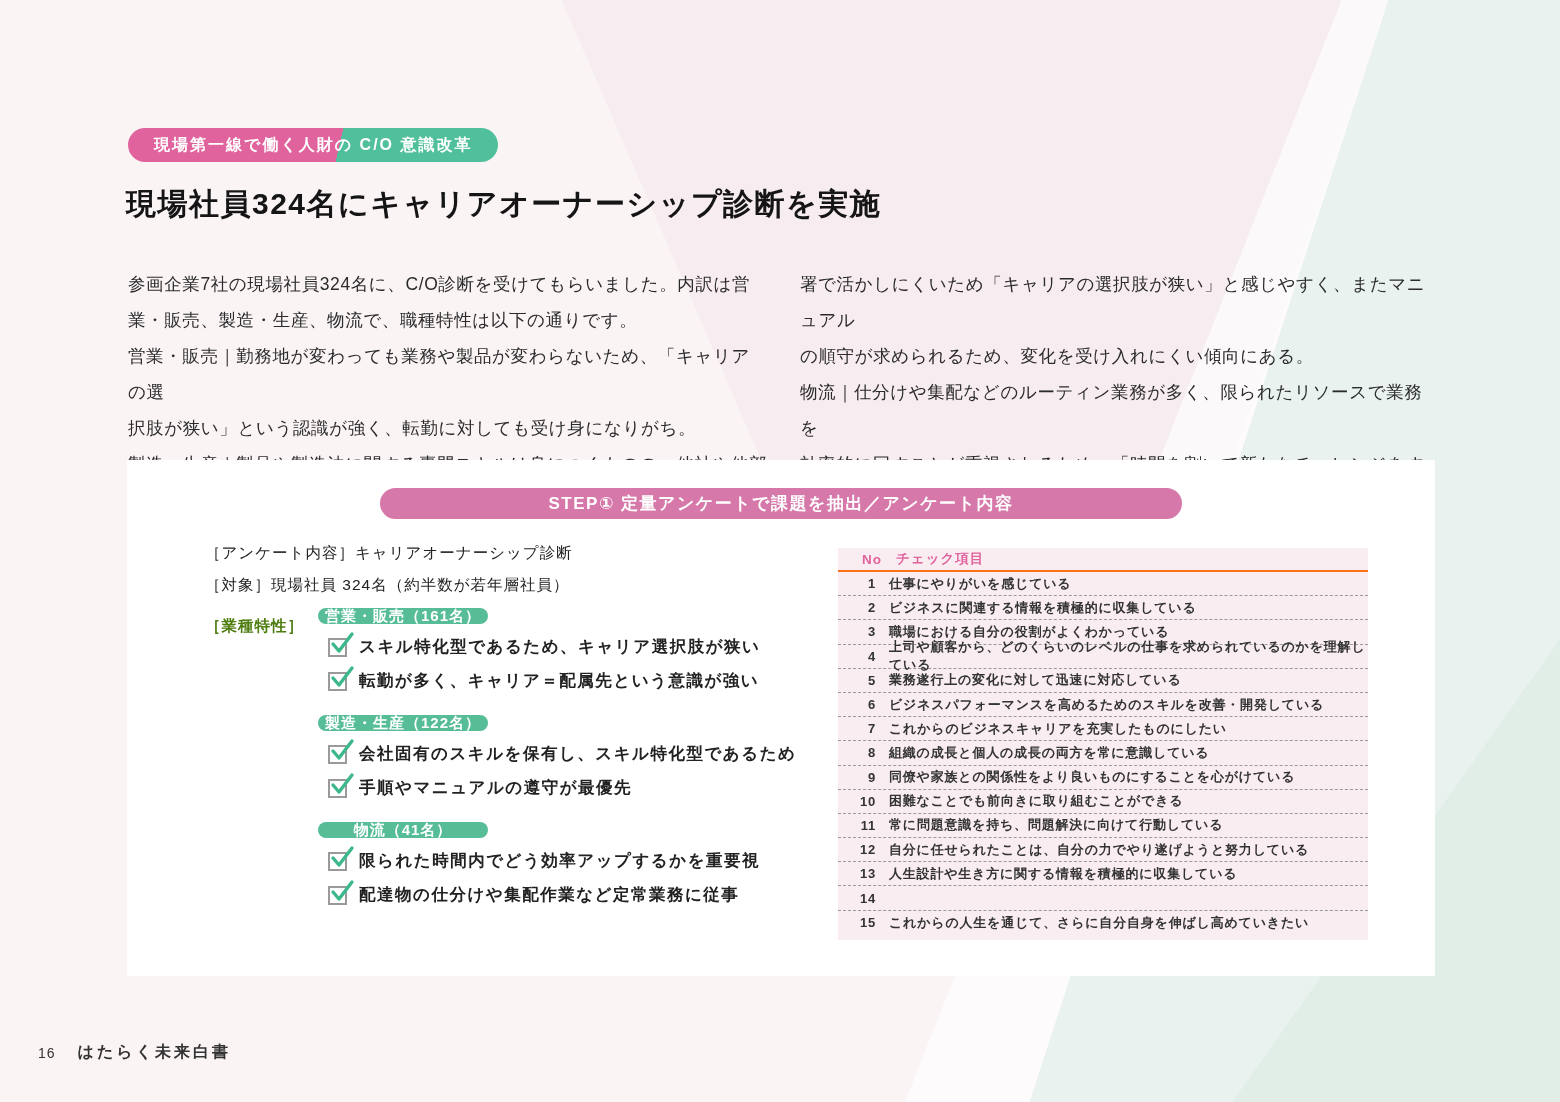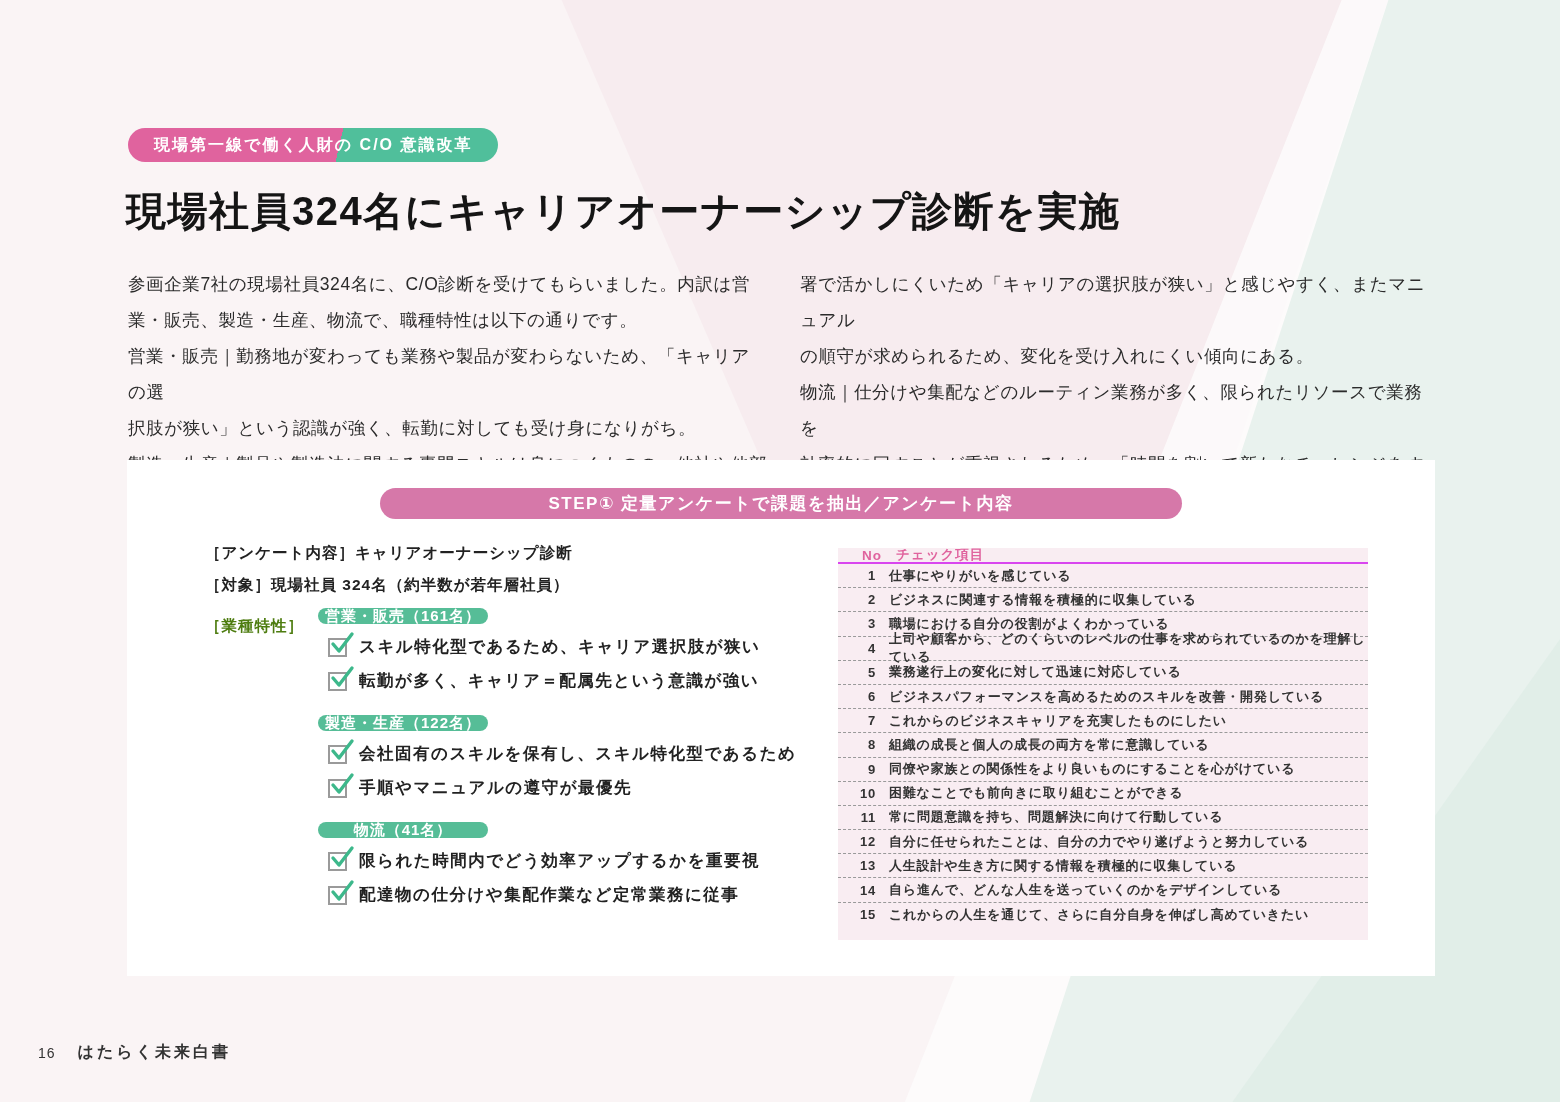--- a/index.html
+++ b/index.html
@@ -24,21 +24,21 @@
   
   .section-badge {
     position:absolute; left:128px; top:128px; height:34px;
     display:flex; align-items:center; padding:0 26px;
     border-radius:17px; color:#fff; font-weight:bold; font-size:16px;
     letter-spacing:2px;
     background: linear-gradient(103deg, #e0639e 57%, #50bf9b 57%);
   }
   .page-title {
     position:absolute; left:126px; top:184px;
-    font-size:40px; font-weight:bold; color:#151515; letter-spacing:1.5px;
+    font-size:30px; font-weight:bold; color:#151515; letter-spacing:1.5px;
   }
 
   
   .intro-col {
     position:absolute; top:266px; width:640px;
     font-size:17.5px; line-height:36px; letter-spacing:0.6px;
     white-space:pre-line; color:#2b2b2b;
   }
   .intro-left  { left:128px; }
   .intro-right { left:800px; }
@@ -50,21 +50,21 @@
   }
   .step-banner {
     position:absolute; left:50%; transform:translateX(-50%); top:28px;
     width:802px; height:31px; border-radius:16px;
     background:#d678a9; color:#fff; font-weight:bold; font-size:17px;
     display:flex; align-items:center; justify-content:center; letter-spacing:1.5px;
   }
 
   
   .survey { position:absolute; left:78px; top:84px; width:600px; }
-  .survey-line { font-size:15.5px; font-weight:bold; letter-spacing:1px; color:#222; margin-bottom:14px; line-height:18px; }
+  .survey-line { font-size:15.5px; font-weight:normal; letter-spacing:1px; color:#222; margin-bottom:14px; line-height:18px; }
   .industry-row { display:flex; align-items:flex-start; }
   .industry-label { font-size:15.5px; font-weight:bold; letter-spacing:1px; color:#4d7c0f; margin-top:8px; }
   .groups { margin-left:14px; }
   .group { margin-bottom:21px; }
   .group-badge {
     width:170px; height:16px; border-radius:15px; background:#56bd97;
     color:#fff; font-weight:bold; font-size:15px; letter-spacing:1px;
     display:flex; align-items:center; justify-content:center; margin-bottom:10px;
   }
   .check-item { display:flex; align-items:center; margin:2px 0 8px 10px; height:26px; }
@@ -74,22 +74,22 @@
   }
   .checkbox svg { position:absolute; left:-1px; top:-9px; }
   .check-text { font-size:16.5px; font-weight:bold; letter-spacing:1.5px; color:#222; }
 
   
   .checklist {
     position:absolute; left:711px; top:88px; width:530px; height:392px;
     background:#f9edf2;
   }
   .thead {
-    display:flex; align-items:center; height:16px; padding-left:24px;
-    border-bottom:2px solid #d946ef;
+    display:flex; align-items:center; height:24px; padding-left:24px;
+    border-bottom:2px solid #f97316;
     color:#e0639e; font-weight:bold; font-size:13.5px; letter-spacing:1px;
   }
   .thead .th-item { margin-left:14px; }
   .trow {
     display:flex; align-items:center; height:24.2px;
     border-bottom:1px dashed #9a9a9a;
     font-size:13px; font-weight:bold; color:#333; letter-spacing:0.8px;
   }
   .trow:last-child { border-bottom:none; }
   .trow .tno { width:38px; text-align:right; flex:0 0 auto; }
@@ -258,21 +258,20 @@
       <div class="trow">
           <span class="tno">12</span>
           <span class="ttext">自分に任せられたことは、自分の力でやり遂げようと努力している</span>
         </div>
       <div class="trow">
           <span class="tno">13</span>
           <span class="ttext">人生設計や生き方に関する情報を積極的に収集している</span>
         </div>
       <div class="trow">
           <span class="tno">14</span>
-          <span class="ttext">自ら進んで、どんな人生を送っていくのかをデザインしている</span>
         </div>
       <div class="trow">
           <span class="tno">15</span>
           <span class="ttext">これからの人生を通じて、さらに自分自身を伸ばし高めていきたい</span>
         </div>
     </div>
 
   </div>
 
   <div class="footer">

